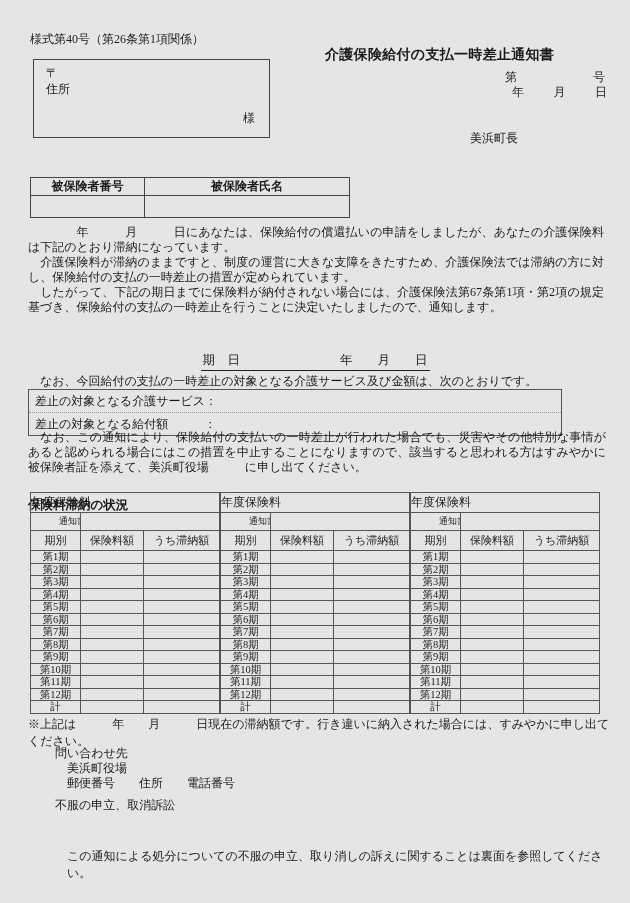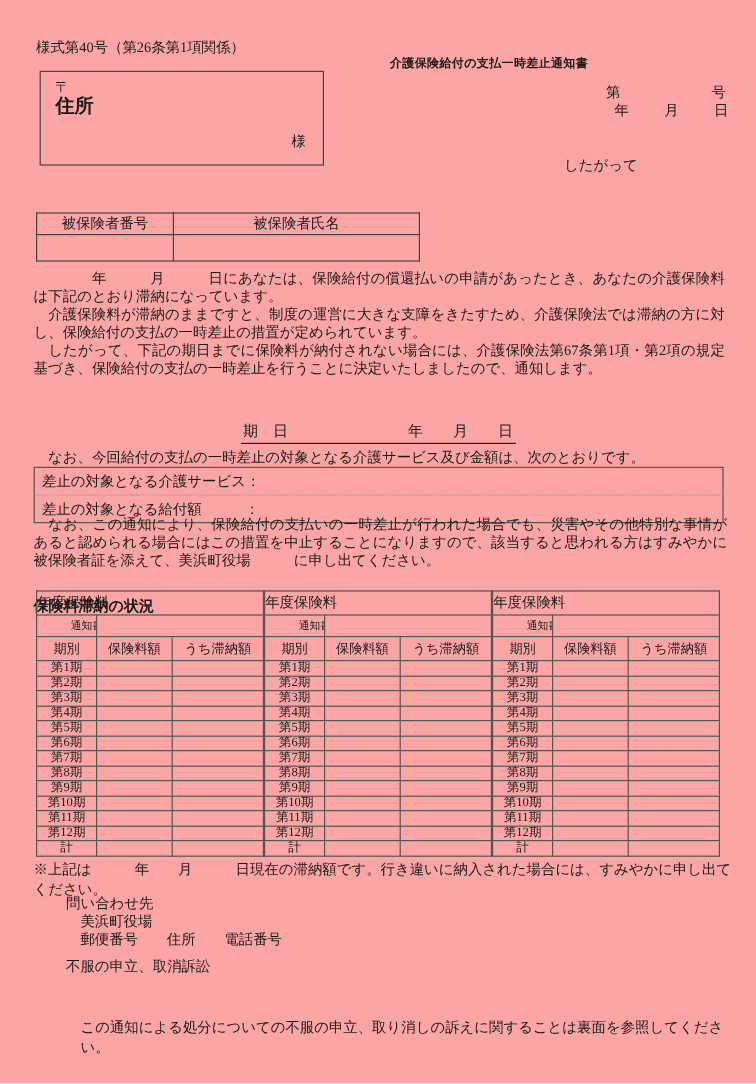--- a/index.html
+++ b/index.html
@@ -1,51 +1,51 @@
 <!DOCTYPE html>
 <html><head>
 <meta charset="utf-8">
 <style>
   html,body{margin:0;padding:0;background:#fff;}
   .page{
-    position:relative;width:630px;height:903px;background:#fca5a5;
+    position:relative;width:630px;height:903px;background:#e5e5e5;
     font-family:"Liberation Serif","DejaVu Serif",serif;
     color:#1a1a1a;overflow:hidden;
   }
   .abs{position:absolute;}
   .t12{font-size:12px;line-height:14.9px;}
   .jtext{text-align:justify;}
   p{margin:0;}
 
   
   .form-no{left:30px;top:31px;font-size:12px;}
-  .doc-title{left:325px;top:46px;font-size:10px;font-weight:bold;letter-spacing:0.3px;}
+  .doc-title{left:325px;top:46px;font-size:14px;font-weight:bold;letter-spacing:0.3px;}
   .addr-box{left:33px;top:59px;width:237px;height:79px;border:1px solid #444;box-sizing:border-box;padding:5px 12px;}
   .addr-box .postal{font-size:12px;line-height:16px;}
-  .addr-box .addr{font-size:16px;line-height:16px;font-weight:bold;}
+  .addr-box .addr{font-size:12px;line-height:16px;}
   .addr-box .sama{position:absolute;right:14px;bottom:10px;font-size:12px;}
   .docno-row{left:505px;top:69px;width:100px;display:flex;justify-content:space-between;font-size:12px;}
   .date-row{left:512px;top:84px;width:95px;display:flex;justify-content:space-between;font-size:12px;}
   .issuer{left:470px;top:130px;font-size:12px;}
 
   
   .insured{left:30px;top:177px;}
   .insured table{border-collapse:collapse;}
-  .insured th,.insured td{border:1px solid #444;padding:0;font-weight:normal;}
+  .insured th,.insured td{border:1px solid #444;padding:0;font-weight:bold;}
   .insured th{font-size:12px;height:16px;text-align:center;}
   .insured td{height:21px;}
   .insured .c-num{width:113px;}
   .insured .c-name{width:204px;}
 
   
   .body1{left:28px;top:225px;width:576px;}
   .deadline-wrap{left:0;top:350px;width:630px;text-align:center;}
   .deadline{display:inline-block;font-size:12.5px;border-bottom:1px solid #222;padding:0 2px 1px 2px;}
   .para5{left:28px;top:374px;width:576px;}
-  .target-box{left:28px;top:389px;width:575px;border:1px solid #555;box-sizing:border-box;}
+  .target-box{left:28px;top:389px;width:534px;border:1px solid #555;box-sizing:border-box;}
   .target-box .row{height:22px;line-height:22px;font-size:12px;padding-left:6px;}
   .target-box .row:first-child{border-bottom:1px dotted #999;}
   .para6{left:28px;top:430px;width:578px;line-height:15px;}
   .arrears-heading{left:28px;top:497px;font-size:12.5px;font-weight:bold;}
 
   
   .arrears{top:492px;width:189px;}
   .arrears.p1{left:30px;} .arrears.p2{left:220px;} .arrears.p3{left:410px;}
   .arrears table{border-collapse:collapse;width:100%;table-layout:fixed;}
   .arrears th,.arrears td{border:1px solid #555;padding:0;font-weight:normal;overflow:hidden;white-space:nowrap;}
@@ -80,39 +80,39 @@
 
   <div class="abs docno-row">
     <span>第</span>
     <span>号</span>
   </div>
   <div class="abs date-row">
     <span>年</span>
     <span>月</span>
     <span>日</span>
   </div>
-  <div class="abs issuer">したがって</div>
+  <div class="abs issuer">美浜町長</div>
 
   <div class="abs insured">
     <table>
       <tbody>
           <tr>
         <th class="c-num">被保険者番号</th>
         <th class="c-name">被保険者氏名</th>
       </tr>
       <tr>
         <td></td>
         <td></td>
       </tr>
     </tbody>
       </table>
   </div>
 
   <div class="abs body1 t12 jtext">
-    <p>　　　　年　　　月　　　日にあなたは、保険給付の償還払いの申請があったとき、あなたの介護保険料は下記のとおり滞納になっています。</p>
+    <p>　　　　年　　　月　　　日にあなたは、保険給付の償還払いの申請をしましたが、あなたの介護保険料は下記のとおり滞納になっています。</p>
     <p>　介護保険料が滞納のままですと、制度の運営に大きな支障をきたすため、介護保険法では滞納の方に対し、保険給付の支払の一時差止の措置が定められています。</p>
     <p>　したがって、下記の期日までに保険料が納付されない場合には、介護保険法第67条第1項・第2項の規定基づき、保険給付の支払の一時差止を行うことに決定いたしましたので、通知します。</p>
   </div>
 
   <div class="abs deadline-wrap">
     <span class="deadline">期　日　　　　　　　　年　　月　　日</span>
   </div>
 
   <p class="abs para5 t12">　なお、今回給付の支払の一時差止の対象となる介護サービス及び金額は、次のとおりです。</p>
 

